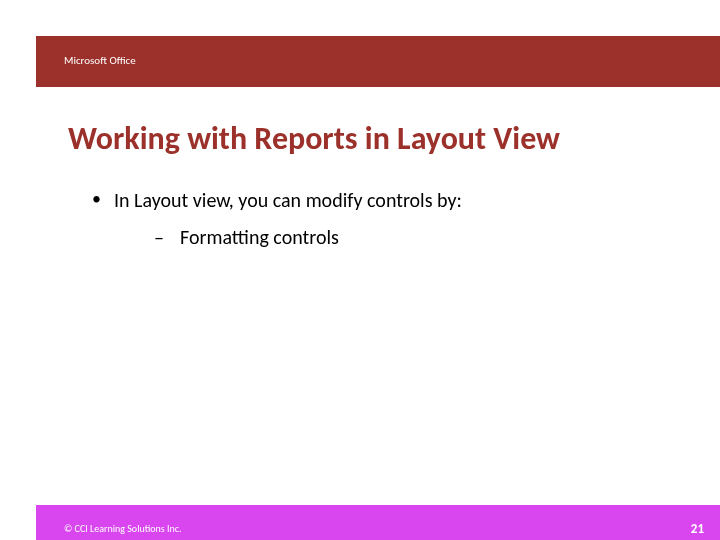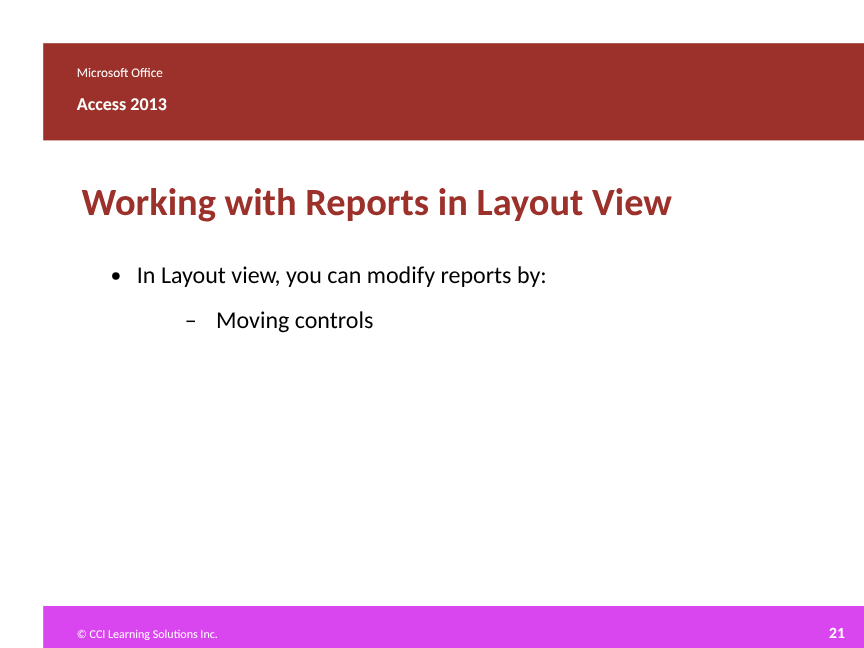--- a/index.html
+++ b/index.html
@@ -88,28 +88,27 @@
     .footer-right {
       font-size: 13px;
       font-weight: bold;
     }
   </style>
 </head>
 <body>
 
 <div class="header">
   <div class="header-line1">Microsoft Office</div>
-  <div class="header-line2">Access 2013</div>
 </div>
 
 <h1 class="title">Working with Reports in Layout View</h1>
 
 <div class="content">
-  <div class="bullet-main">In Layout view, you can modify reports by:</div>
+  <div class="bullet-main">In Layout view, you can modify controls by:</div>
   <ul class="sub-list">
-    <li class="sub-item">Moving controls</li>
+    <li class="sub-item">Formatting controls</li>
   </ul>
 </div>
 
 <div class="footer">
   <div class="footer-left">© CCI Learning Solutions Inc.</div>
   <div class="footer-right">21</div>
 </div>
 
 </body></html>

